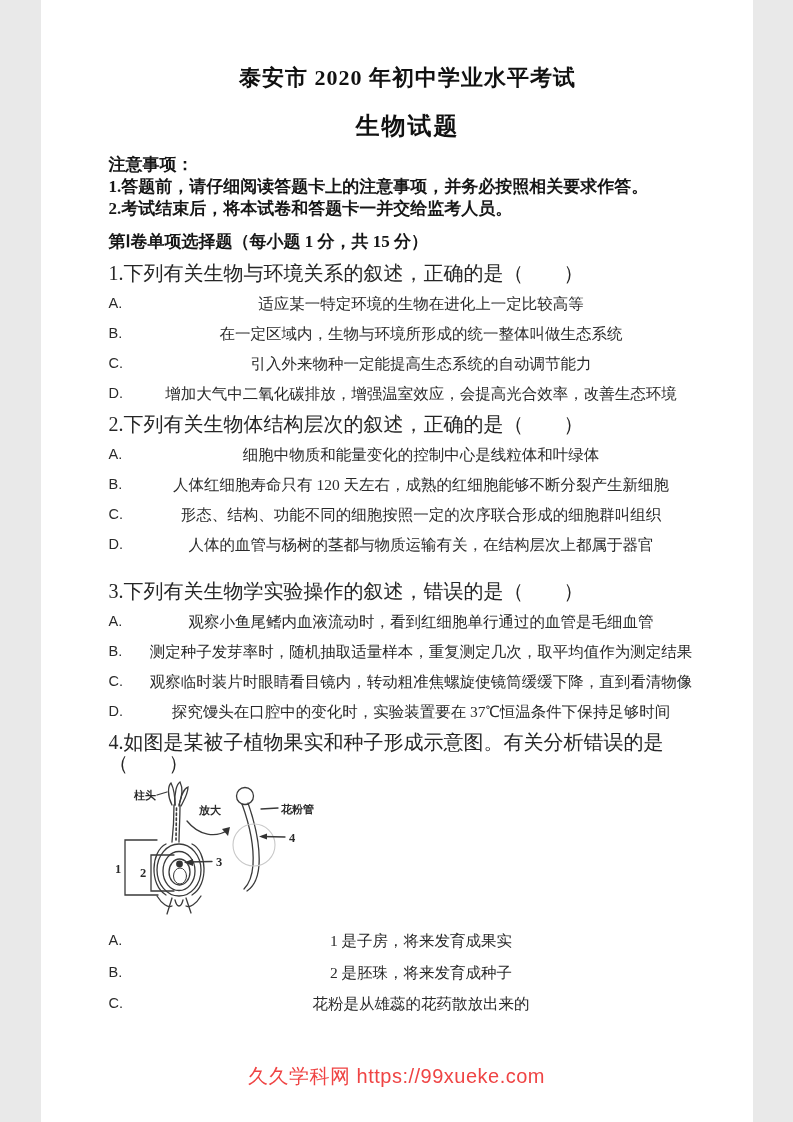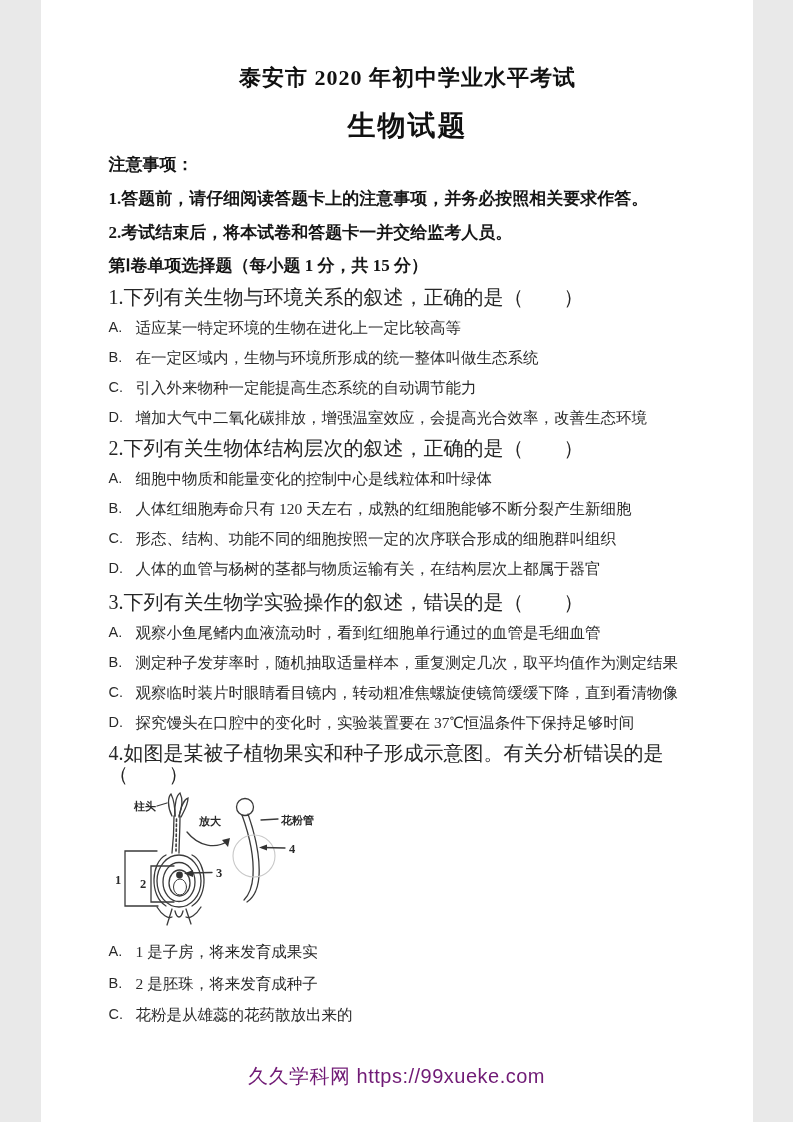--- a/index.html
+++ b/index.html
@@ -18,77 +18,77 @@
   .doc-title {
     text-align: center;
     font-size: 22px;
     line-height: 28px;
     font-weight: bold;
     color: #111;
     letter-spacing: 1px;
   }
   .doc-subtitle {
     text-align: center;
-    font-size: 28px;
+    font-size: 24px;
     line-height: 26px;
     font-weight: bold;
     color: #111;
     margin-top: 21px;
     letter-spacing: 2px;
   }
   .notice-heading, .notice-line, .section-heading {
     font-size: 17px;
     line-height: 22px;
     font-weight: bold;
     color: #161616;
   }
   .notice-heading { margin-top: 15px; }
-  .notice-line { margin-top: 12px; }
+  .notice-line { }
   .section-heading { margin-top: 11px; }
   .q-stem {
     font-size: 20px;
     line-height: 21px;
     margin-top: 10px;
     color: #262626;
   }
-  .q-stem.mt-lg { margin-top: 13px; }
+  .q-stem.mt-lg { margin-top: 26px; }
   .q-option {
     font-size: 15.5px;
     line-height: 21px;
     margin-top: 9px;
     color: #2a2a2a;
     display: flex;
   }
   .q-option .opt-label {
     flex: 0 0 27px;
     font-family: "Liberation Sans", sans-serif;
     font-size: 14.5px;
   }
-  .q-option .opt-text { flex: 1 1 auto; }
+  .q-option .opt-text { flex: 1 1 auto; text-align: center; }
   .figure-wrap {
     margin-top: 7px;
     width: 240px;
     height: 140px;
   }
   .figure-wrap svg { display: block; }
   .figure-wrap text {
     font-family: "Liberation Serif", serif;
     fill: #2b2b2b;
   }
   .fig-cjk { font-size: 11px; font-weight: bold; }
   .fig-num { font-size: 12.5px; font-weight: bold; }
   .watermark {
     position: absolute;
     top: 1063px;
     left: 0;
     width: 100%;
     text-align: center;
     font-family: "Liberation Sans", sans-serif;
     font-size: 20px;
-    color: #701a75;
+    color: #ef4444;
     letter-spacing: 0.5px;
   }
 </style>
 </head>
 <body>
 
 <div class="page">
 
   <div class="doc-title">泰安市 2020 年初中学业水平考试</div>
   <div class="doc-subtitle">生物试题</div>

